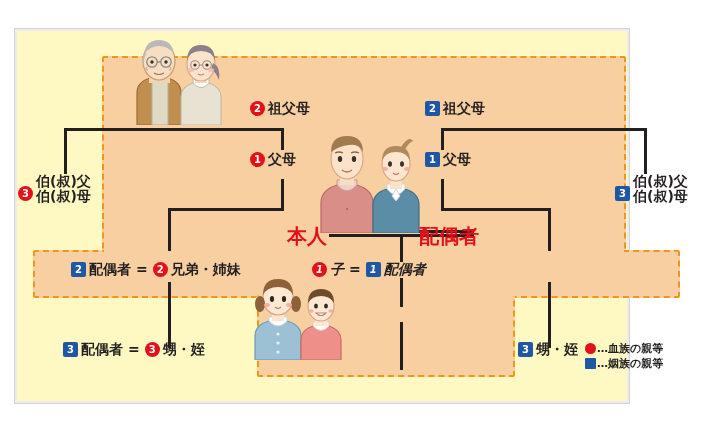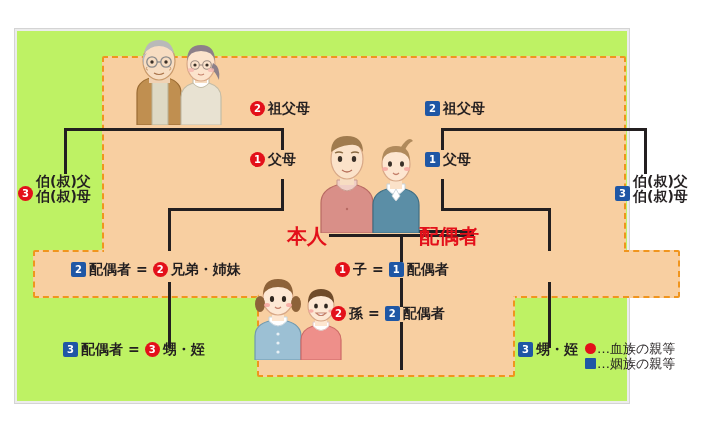--- a/index.html
+++ b/index.html
@@ -8,21 +8,21 @@
     font-family:"DejaVu Sans","Liberation Sans",sans-serif;
     -webkit-font-smoothing:antialiased;
   }
 
   
   #diagram{
     position:absolute;left:0;top:0;width:708px;height:433px;background:#ffffff;
   }
   .frame{
     position:absolute;left:14px;top:28px;width:616px;height:376px;
-    background:#bef264;
+    background:#fef9c3;
     border:1px solid #d4d4d4;
     box-shadow:0 0 0 2px #ececec inset;
     box-sizing:border-box;
   }
 
   
   .peach{
     position:absolute;
     background:#f8cfa1;
     border:2px dashed #f0951e;
@@ -61,21 +61,21 @@
   .node .eq{display:inline-block;vertical-align:middle;margin:0 5px;font-size:14px;font-weight:bold;}
   .node.two{line-height:15px;}
   .node.two .stack{display:inline-block;vertical-align:middle;margin-left:3px;}
   .node.two .stack div{white-space:nowrap;}
 
   .self{
     position:absolute;font-size:20px;font-weight:bold;color:#e3101a;white-space:nowrap;
   }
 
   
-  .legend{position:absolute;font-size:13px;font-weight:normal;color:#231f20;line-height:15px;white-space:nowrap;}
+  .legend{position:absolute;font-size:11px;font-weight:bold;color:#231f20;line-height:15px;white-space:nowrap;}
   .legend .row{display:block;height:15px;}
   .legend .mk{display:inline-block;vertical-align:middle;width:11px;height:11px;margin-right:1px;}
   .legend .mk.red{background:#e3101a;border-radius:50%;}
   .legend .mk.blue{background:#1f57a5;border-radius:1px;}
   .legend .lt{display:inline-block;vertical-align:middle;}
 
   
   .people{position:absolute;}
   .people svg{display:block;}
 </style>
@@ -258,27 +258,24 @@
 
 
     <div class="node" style="left:48px;top:311px;">
       <span class="badge blue">3</span><span class="tx">配偶者</span><span class="eq">=</span><span class="badge red">3</span><span class="tx">甥・姪</span>
     </div>
 
     <div class="node" style="left:503px;top:311px;">
       <span class="badge blue">3</span><span class="tx">甥・姪</span>
     </div>
 
-    <div class="node" style="left:320px;top:231px;">
+    <div class="node" style="left:297px;top:231px;font-style:italic;">
       <span class="badge red">1</span><span class="tx">子</span><span class="eq">=</span><span class="badge blue">1</span><span class="tx">配偶者</span>
     </div>
 
-    <div class="node" style="left:316px;top:275px;">
-      <span class="badge red">2</span><span class="tx">孫</span><span class="eq">=</span><span class="badge blue">2</span><span class="tx">配偶者</span>
-    </div>
 
 
     <div class="legend" style="left:570px;top:311px;">
       <span class="row">
         <span class="mk red"></span><span class="lt">…血族の親等</span>
       </span>
       <span class="row">
         <span class="mk blue"></span><span class="lt">…姻族の親等</span>
       </span>
     </div>

